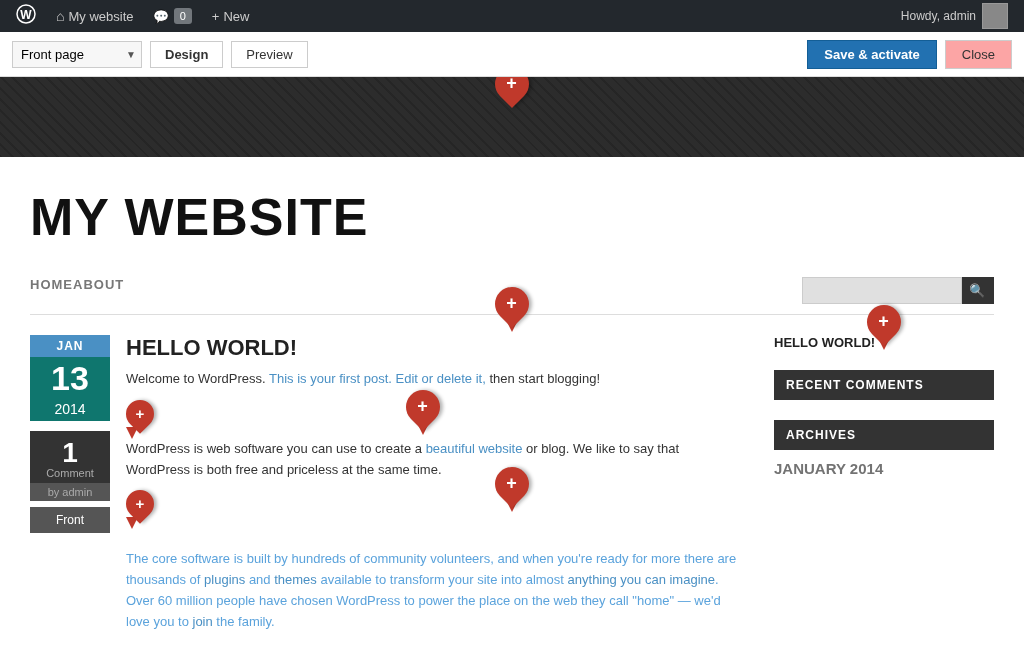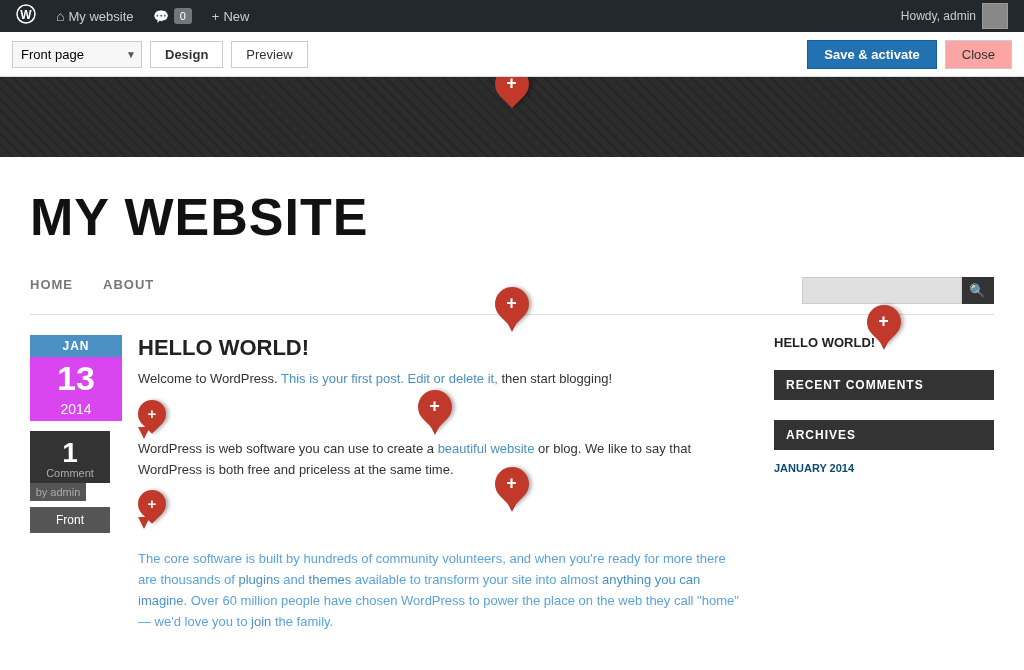--- a/index.html
+++ b/index.html
@@ -140,21 +140,20 @@
       font-weight: 900;
       color: #111;
       text-transform: uppercase;
       padding: 30px 0 20px;
       letter-spacing: 1px;
     }
 
     
     #site-nav {
       display: flex;
-      gap: 30px;
       padding: 10px 0 10px;
       border-bottom: 1px solid #ddd;
       margin-bottom: 20px;
     }
     .nav-item {
       font-size: 13px;
       font-weight: bold;
       color: #777;
       text-transform: uppercase;
       letter-spacing: 1px;
@@ -185,24 +184,24 @@
     
     #two-col {
       display: flex;
       gap: 30px;
     }
     #main-col { flex: 1; }
     #sidebar-col { width: 220px; }
 
     
     .date-box {
-      background: #d946ef;
+      background: #0f766e;
       color: #fff;
       text-align: center;
-      width: 92px;
+      width: 80px;
       margin-bottom: 10px;
     }
     .date-month {
       background: #4a90c4;
       padding: 4px 0;
       font-size: 12px;
       font-weight: bold;
       text-transform: uppercase;
       letter-spacing: 1px;
     }
@@ -230,21 +229,21 @@
       line-height: 1;
     }
     .comment-count-label {
       font-size: 11px;
       color: #aaa;
     }
     .comment-by {
       background: #555;
       color: #aaa;
       text-align: center;
-      width: 56px;
+      width: 80px;
       font-size: 11px;
       padding: 3px 0;
     }
     .edit-btn {
       background: #555;
       color: #fff;
       border: none;
       width: 80px;
       padding: 6px 0;
       margin-top: 6px;
@@ -298,21 +297,21 @@
       cursor: pointer;
     }
     .sidebar-comment {
       font-size: 12px;
       color: #333;
       margin-bottom: 14px;
     }
     .sidebar-comment .commenter { font-weight: bold; text-transform: uppercase; color: #333; }
     .sidebar-comment .on-text { color: #555; text-transform: uppercase; font-size: 11px; }
     .sidebar-comment .post-link { font-weight: bold; text-transform: uppercase; }
-    .sidebar-archives { font-size: 11px; font-weight: bold; text-transform: uppercase; color: #0c4a6e; }
+    .sidebar-archives { font-size: 15px; font-weight: bold; text-transform: uppercase; color: #737373; }
     .widget-section { margin-bottom: 20px; }
 
     
     .add-pin {
       position: absolute;
       display: flex;
       flex-direction: column;
       align-items: center;
       cursor: pointer;
       z-index: 50;

